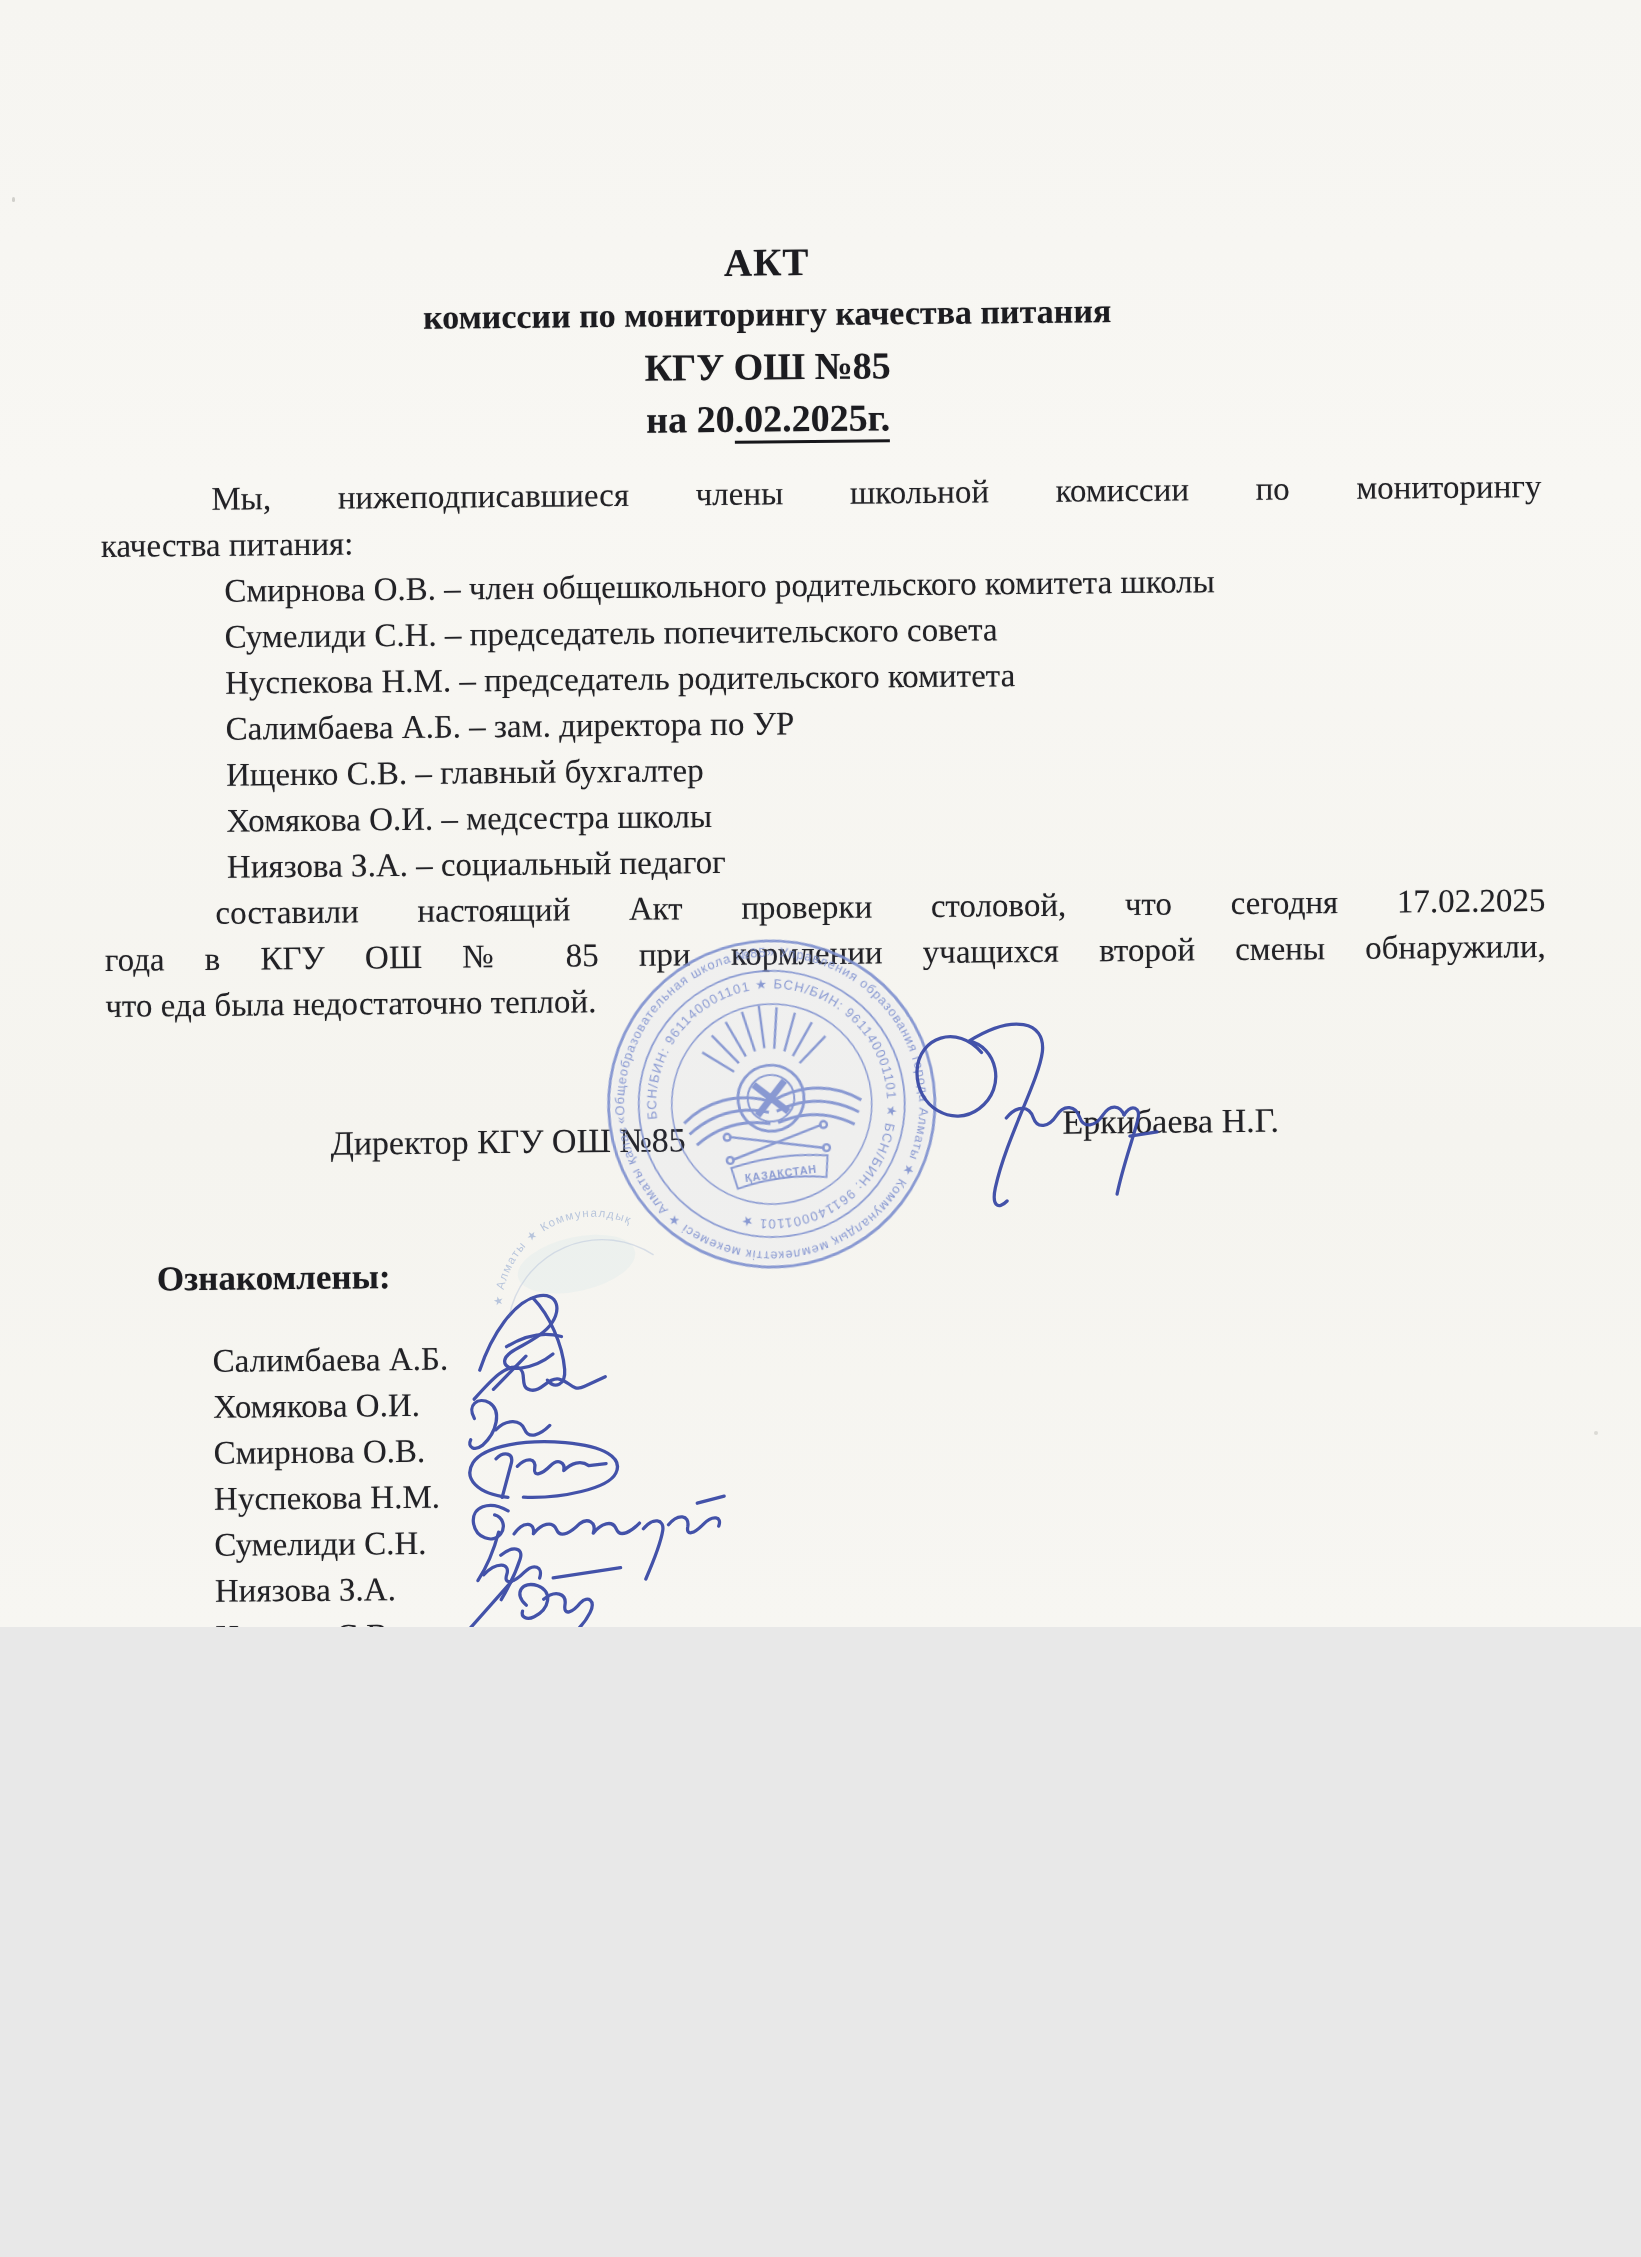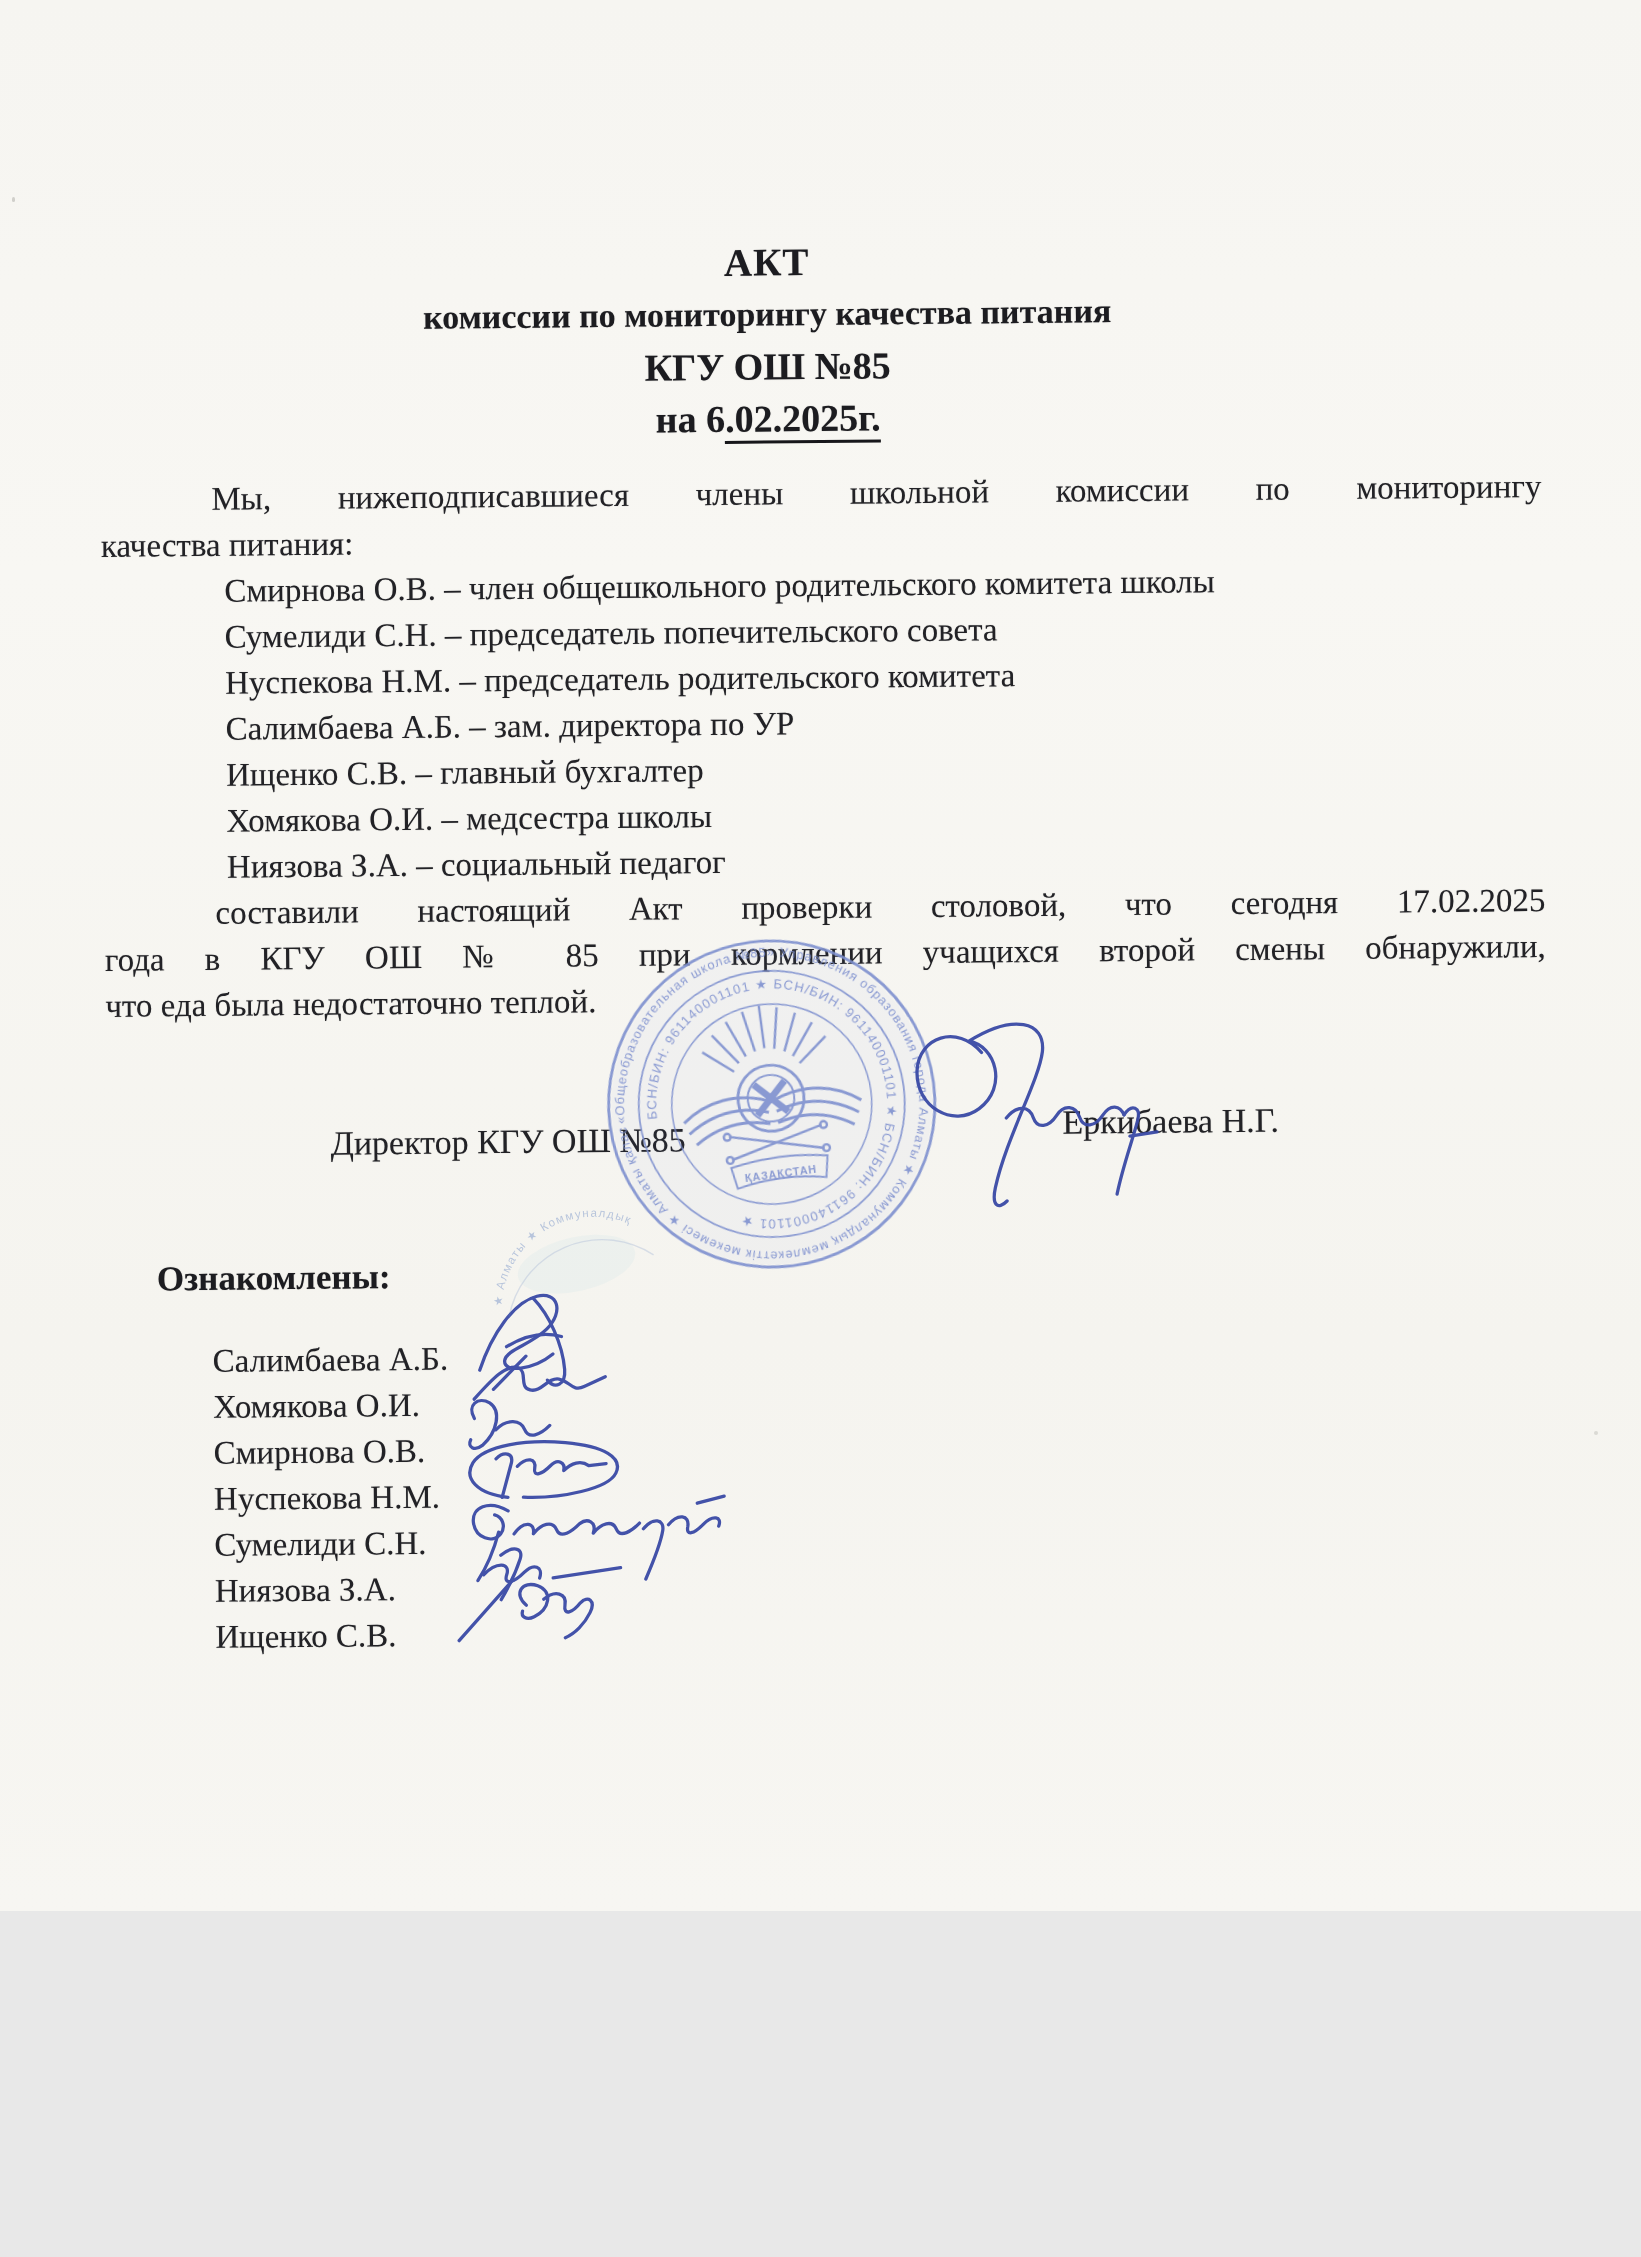--- a/index.html
+++ b/index.html
@@ -1,17 +1,17 @@
 <!DOCTYPE html>
 <html><head>
 <meta charset="utf-8">
 <style>
   html,body { margin:0; padding:0; background:#e8e8e8; }
   .page {
-    position:relative; width:1641px; height:1911px; overflow:hidden;
+    position:relative; width:1641px; height:1627px; overflow:hidden;
     background: linear-gradient(180deg,#f6f5f1 0%, #f8f7f3 30%, #f5f4ef 70%, #f7f6f2 100%);
     font-family:"Liberation Serif", serif; color:#222226;
   }
   .tilt { position:absolute; inset:0; transform:rotate(-0.55deg); transform-origin:821px 869px; }
 
   
   .title-block { position:absolute; left:0; top:236px; width:1545px; text-align:center; font-weight:700; color:#1c1c20; text-shadow:0 0 1px rgba(25,25,30,.35); }
   .t1 { font-size:39px; line-height:52px; letter-spacing:1px; }
   .t2 { font-size:34px; line-height:52px; }
   .t3 { font-size:38px; line-height:52px; }
@@ -44,21 +44,21 @@
 </head>
 <body>
 
 <div class="page">
   <div class="tilt">
 
     <div class="title-block">
       <div class="t1">АКТ</div>
       <div class="t2">комиссии по мониторингу качества питания</div>
       <div class="t3">КГУ ОШ №85</div>
-      <div class="t4"><span>на 6</span><span class="u">.02.2025г.</span></div>
+      <div class="t4"><span>на 20</span><span class="u">.02.2025г.</span></div>
     </div>
 
     <div class="body-block">
       <div class="bline jline ind">Мы, нижеподписавшиеся члены школьной комиссии по мониторингу</div>
       <div class="bline">качества питания:</div>
       <div class="bline member">Смирнова О.В. – член общешкольного родительского комитета школы</div>
       <div class="bline member">Сумелиди С.Н. – председатель попечительского совета</div>
       <div class="bline member">Нуспекова Н.М. – председатель родительского комитета</div>
       <div class="bline member">Салимбаева А.Б. – зам. директора по УР</div>
       <div class="bline member">Ищенко С.В. – главный бухгалтер</div>

